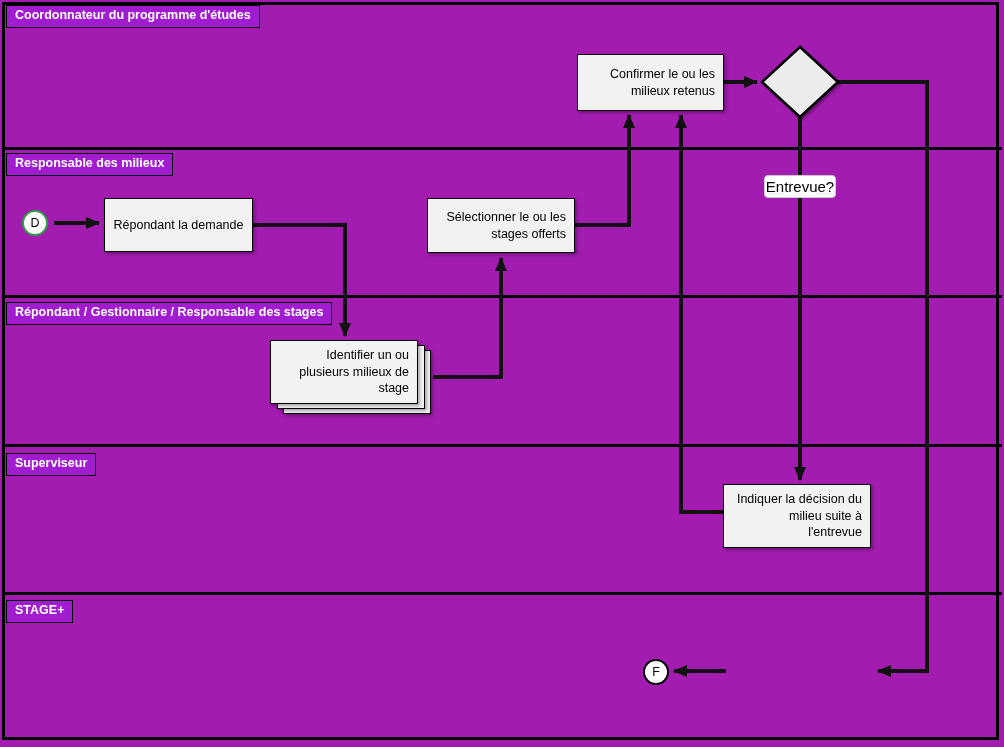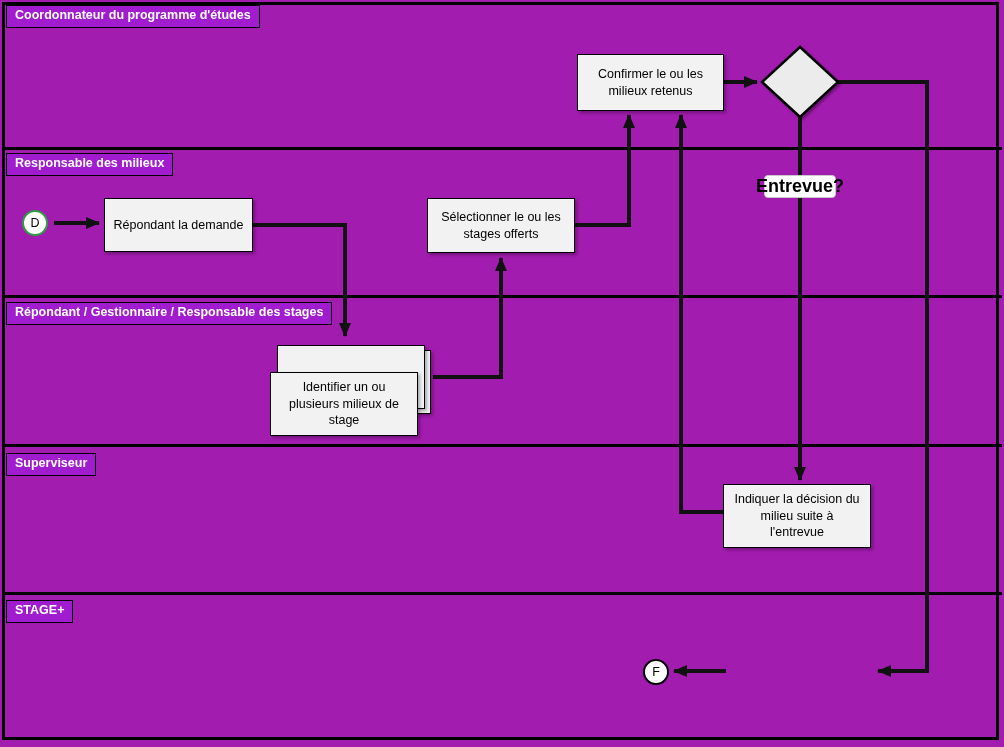--- a/index.html
+++ b/index.html
@@ -24,47 +24,47 @@
     white-space:nowrap;line-height:1.1;
     z-index:5;
   }
   .connectors{position:absolute;left:0;top:0;z-index:2;}
   .connector{stroke:var(--connector,#111);stroke-width:4;fill:none;}
   .node{
     position:absolute;
     background:var(--node-fill,#F2F2F2);
     border:1.8px solid var(--node-border,#000);
     box-sizing:border-box;
-    display:flex;align-items:center;justify-content:center;text-align:center;
+    display:flex;align-items:center;justify-content:center;text-align:right;
     font-size:12.5px;line-height:1.35;
     padding:4px 8px;
     box-shadow:2px 2px 3px rgba(0,0,0,.3);
     z-index:4;
   }
   .stack-wrap{position:absolute;z-index:3;}
   .stack-layer{
     position:absolute;
     background:var(--node-fill,#F2F2F2);
     border:1.8px solid var(--node-border,#000);
     box-sizing:border-box;
     box-shadow:2px 2px 3px rgba(0,0,0,.3);
   }
-  .stack-wrap .node{position:absolute;left:0;top:0;margin-top:32px;}
+  .stack-wrap .node{position:absolute;left:0;top:0;}
   .term-circle{
     position:absolute;width:26px;height:26px;border-radius:50%;
     background:#fff;border:2.2px solid #000;box-sizing:border-box;
     display:flex;align-items:center;justify-content:center;
     font-size:12.5px;z-index:4;
   }
   .term-circle.start{border-color:var(--start-circle-border,#2E9E44);}
   .decision-label{
     position:absolute;left:764px;top:175px;width:70px;height:21px;
     background:#fff;border:1px solid #c9c9c9;border-radius:4px;
     display:flex;align-items:center;justify-content:center;
-    font-size:18px;z-index:6;font-weight:bold;
+    font-size:15px;z-index:6;
   }
 </style>
 </head>
 <body>
 
 <div class="canvas">
 
   <div class="frame"></div>
   <div class="lane-line" style="top:147px"></div>
   <div class="lane-line" style="top:295px"></div>

